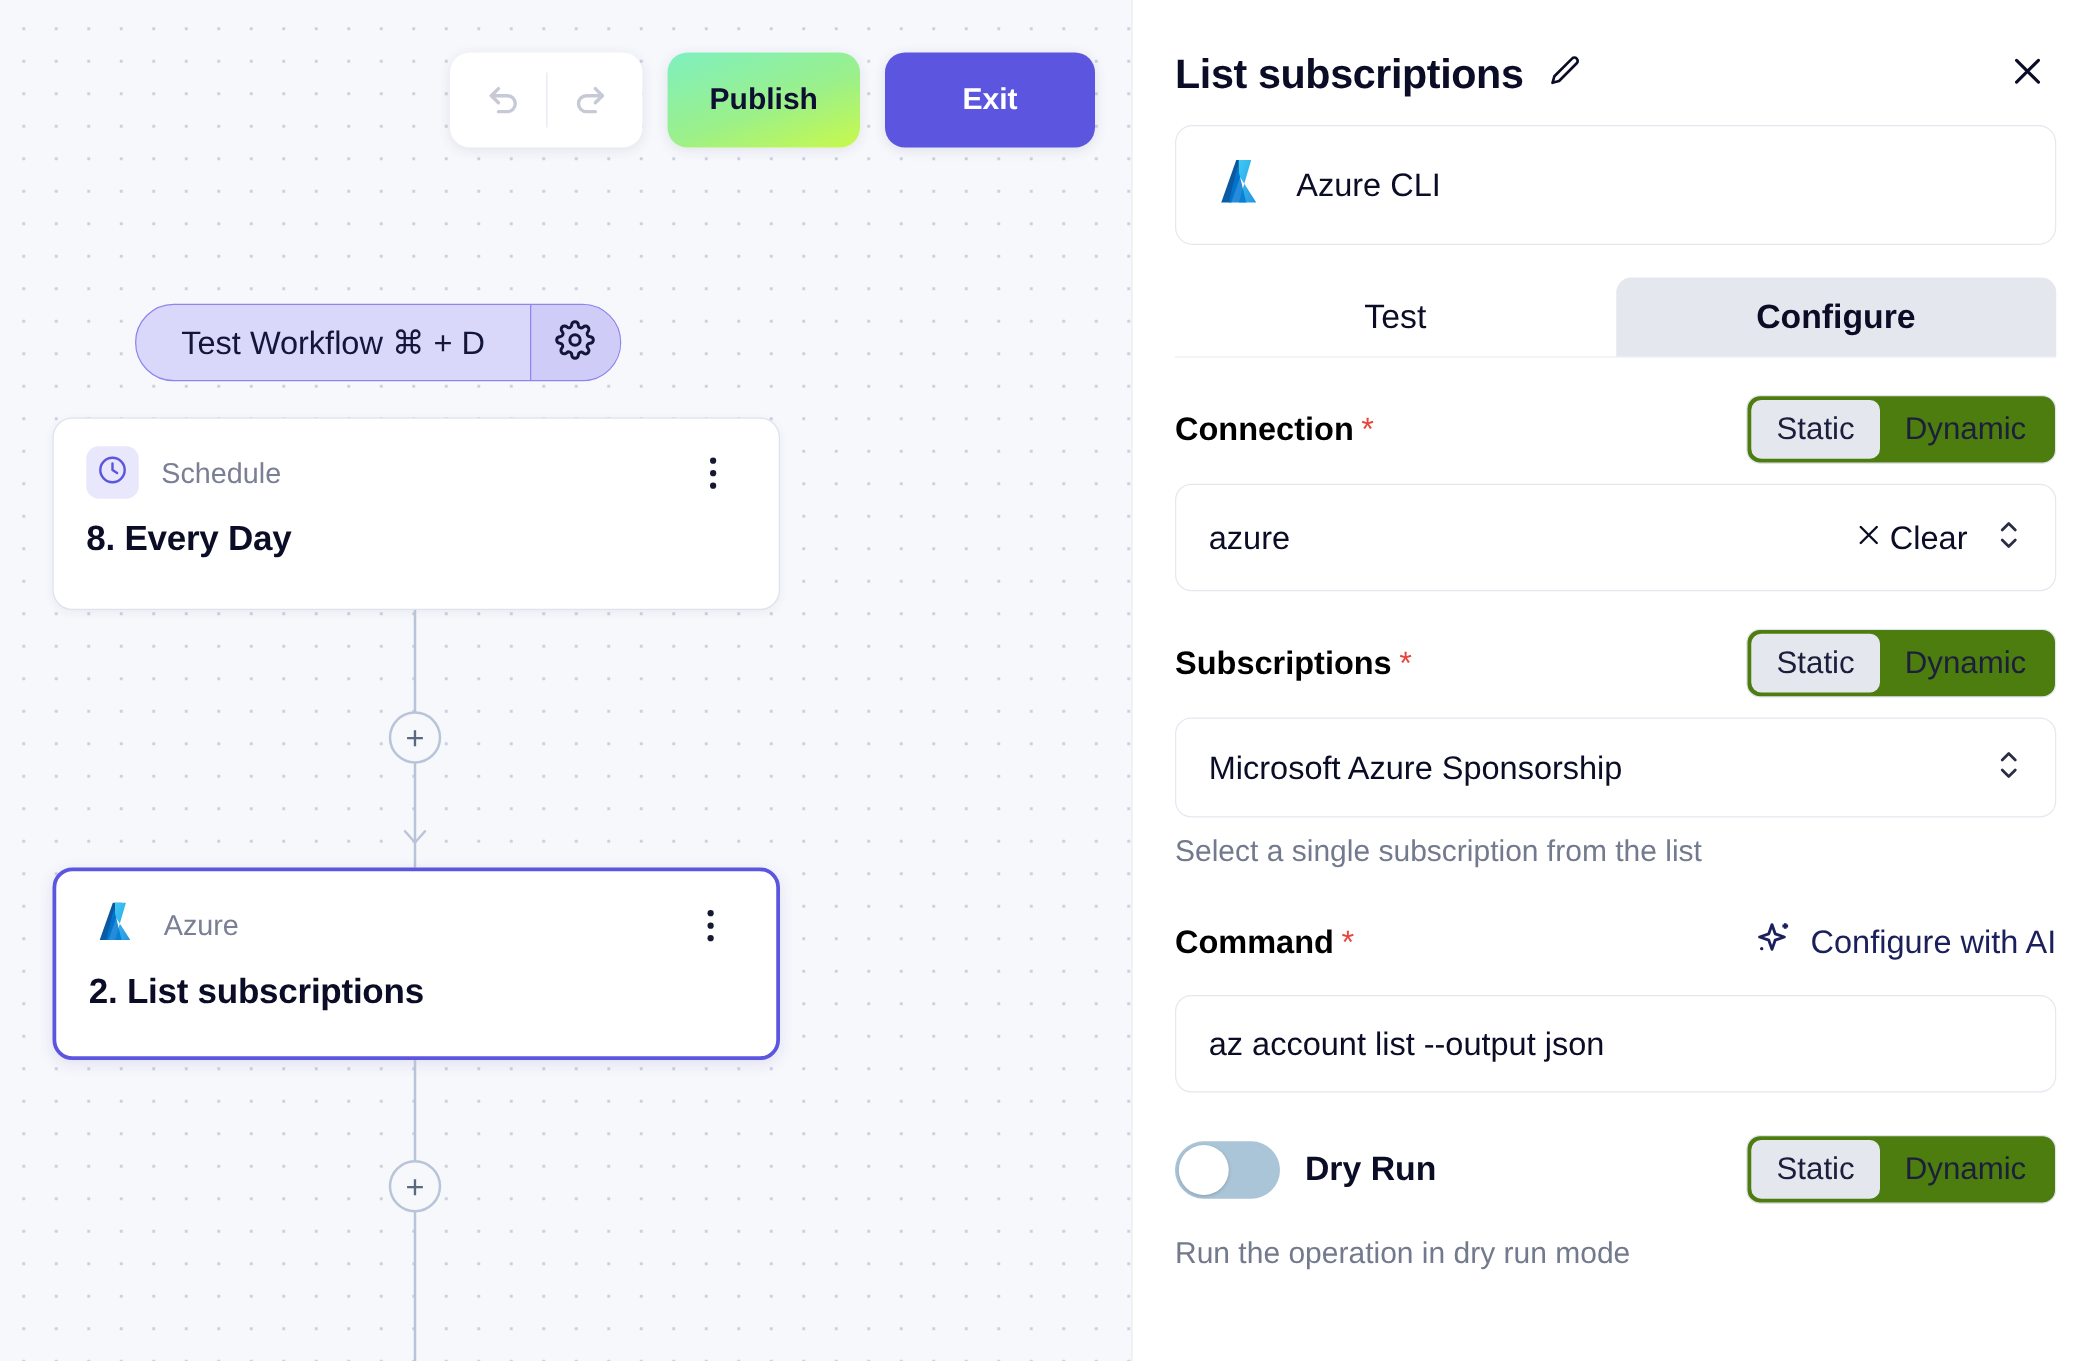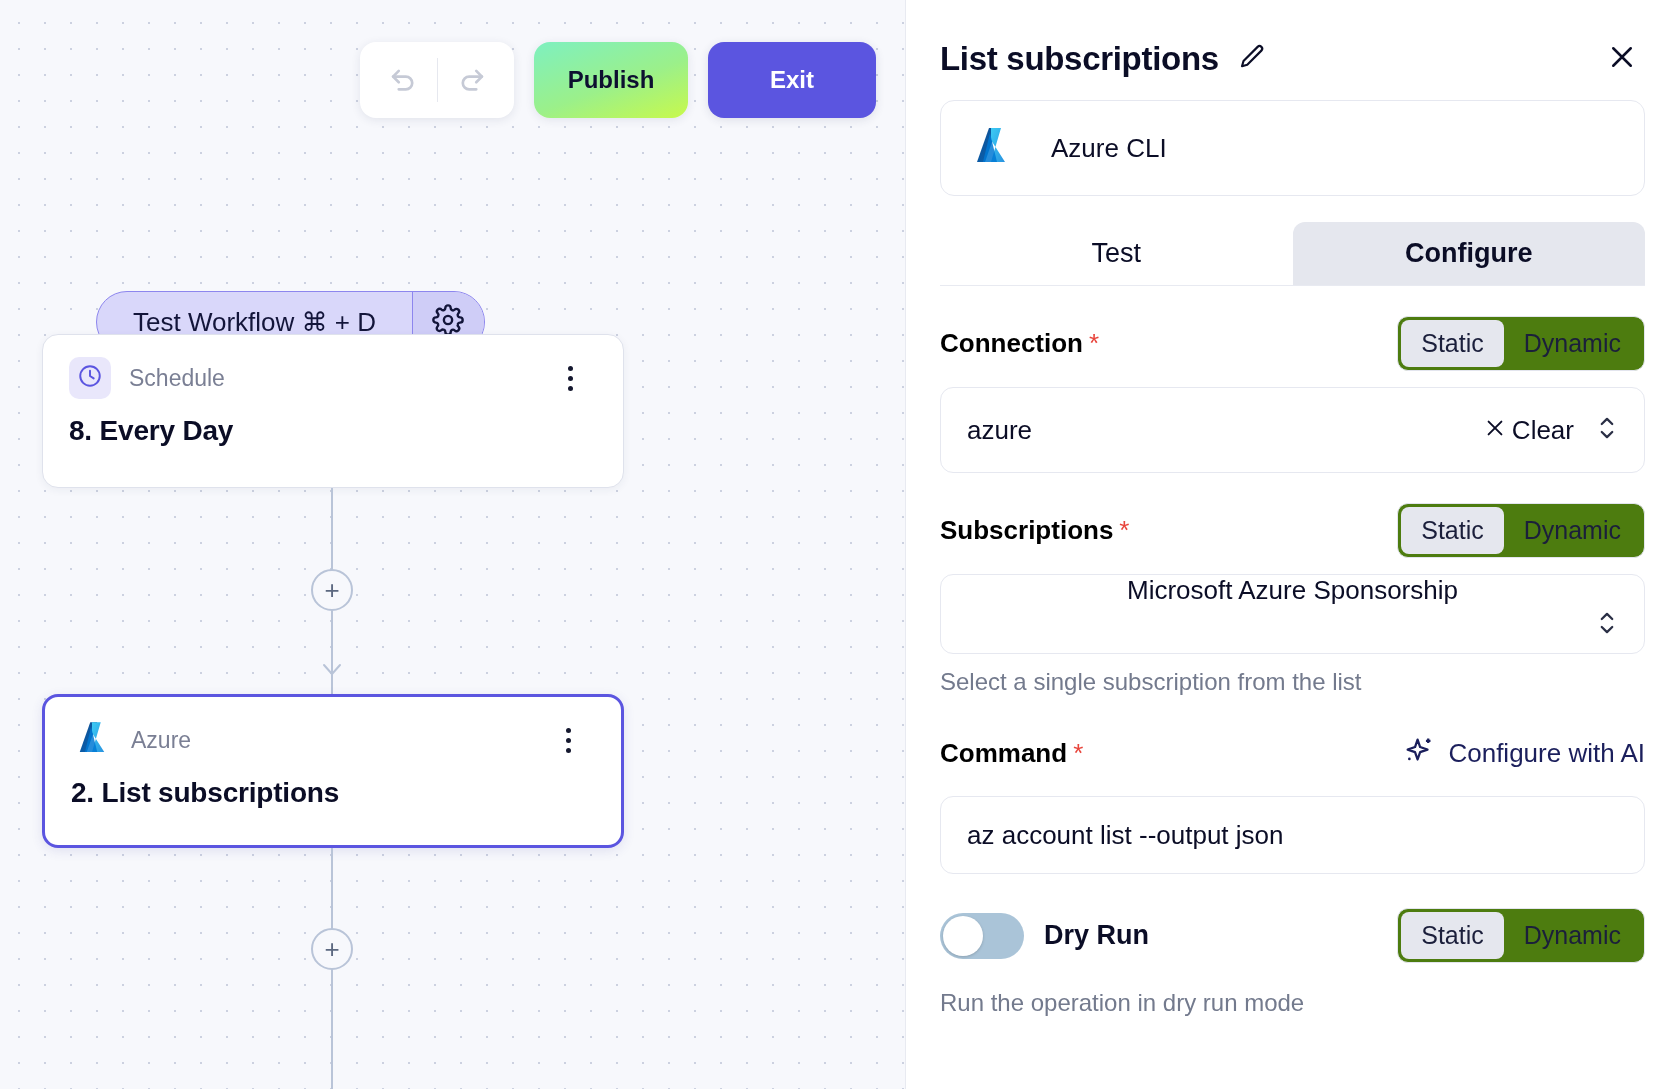--- a/index.html
+++ b/index.html
@@ -46,26 +46,25 @@
   }
   .btn-exit {
     width: 168px; height: 76px; border-radius: 16px; border: none; cursor: pointer;
     background: #5b55e0; color: #fff; font-size: 24px; font-weight: bold;
     display: flex; align-items: center; justify-content: center;
     box-shadow: 0 2px 10px rgba(40,50,90,.12);
   }
 
   
   .test-pill {
-    position: absolute; top: 243px; left: 96px;
+    position: absolute; top: 243px; left: 108px;
     display: flex; align-items: stretch;
     height: 62px; border-radius: 31px;
     border: 1.5px solid #8d86ee; background: #d9d7fa;
     overflow: hidden;
-    margin-top: 48px;
   }
   .test-pill-label {
     display: flex; align-items: center; justify-content: center;
     padding: 0 36px; font-size: 26px; color: #13153a; white-space: nowrap;
     cursor: pointer;
   }
   .test-pill-gear {
     display: flex; align-items: center; justify-content: center;
     width: 72px; border-left: 1.5px solid #8d86ee; background: #cfcdf7; cursor: pointer;
   }
@@ -110,21 +109,21 @@
   }
   .panel-header {
     display: flex; align-items: center; height: 100px; padding-top: 18px;
   }
   .panel-title { font-size: 33px; font-weight: bold; color: #0b0d26; letter-spacing: -.3px; }
   .edit-icon { margin-left: 18px; display: flex; align-items: center; cursor: pointer; }
   .close-icon { margin-left: auto; cursor: pointer; display: flex; align-items: center; padding: 8px; }
 
   .app-card {
     border: 1.5px solid #e6e8f0; border-radius: 14px;
-    height: 96px; display: flex; align-items: center; padding: 0 26px; gap: 36px;
+    height: 96px; display: flex; align-items: center; padding: 0 26px; gap: 22px;
   }
   .app-name { font-size: 26px; color: #0b0d26; line-height: 1.25; }
   .app-sub { font-size: 22px; color: #6b7285; line-height: 1.35; margin-top: 3px; }
 
   .tabs { display: flex; margin-top: 26px; }
   .tab {
     font-size: 27px; padding: 16px 0; width: 50%; text-align: center; cursor: pointer;
     border-radius: 12px 12px 0 0; color: #0b0d26;
   }
   .tab.active { background: #e5e7ee; font-weight: bold; }
@@ -147,21 +146,21 @@
   .input-box {
     margin-top: 16px; border: 1.5px solid #e6e8f0; border-radius: 13px;
     height: 86px; display: flex; align-items: center; padding: 0 26px; background: #fff;
   }
   .input-val { font-size: 26px; color: #0b0d26; }
   .clear-btn { margin-left: auto; display: flex; align-items: center; gap: 6px; font-size: 26px; color: #0b0d26; cursor: pointer; }
   .stepper { margin-left: 22px; display: flex; flex-direction: column; gap: 3px; cursor: pointer; }
 
   .select-box {
     margin-top: 16px; border: 1.5px solid #e6e8f0; border-radius: 13px;
-    height: 80px; display: flex; align-items: center; padding: 0 26px; background: #fff; flex-direction: column;
+    height: 80px; display: flex; align-items: center; padding: 0 26px; background: #fff;
   }
   .help-text { margin-top: 14px; font-size: 24px; color: #737a8d; }
 
   .ai-btn { margin-left: auto; display: flex; align-items: center; gap: 12px; cursor: pointer; }
   .ai-label { font-size: 26px; color: #1b1f5c; }
 
   .toggle-row { display: flex; align-items: center; margin-top: 34px; }
   .toggle {
     width: 84px; height: 46px; border-radius: 23px; background: #aac4d8;
     position: relative; cursor: pointer; flex: 0 0 84px;

